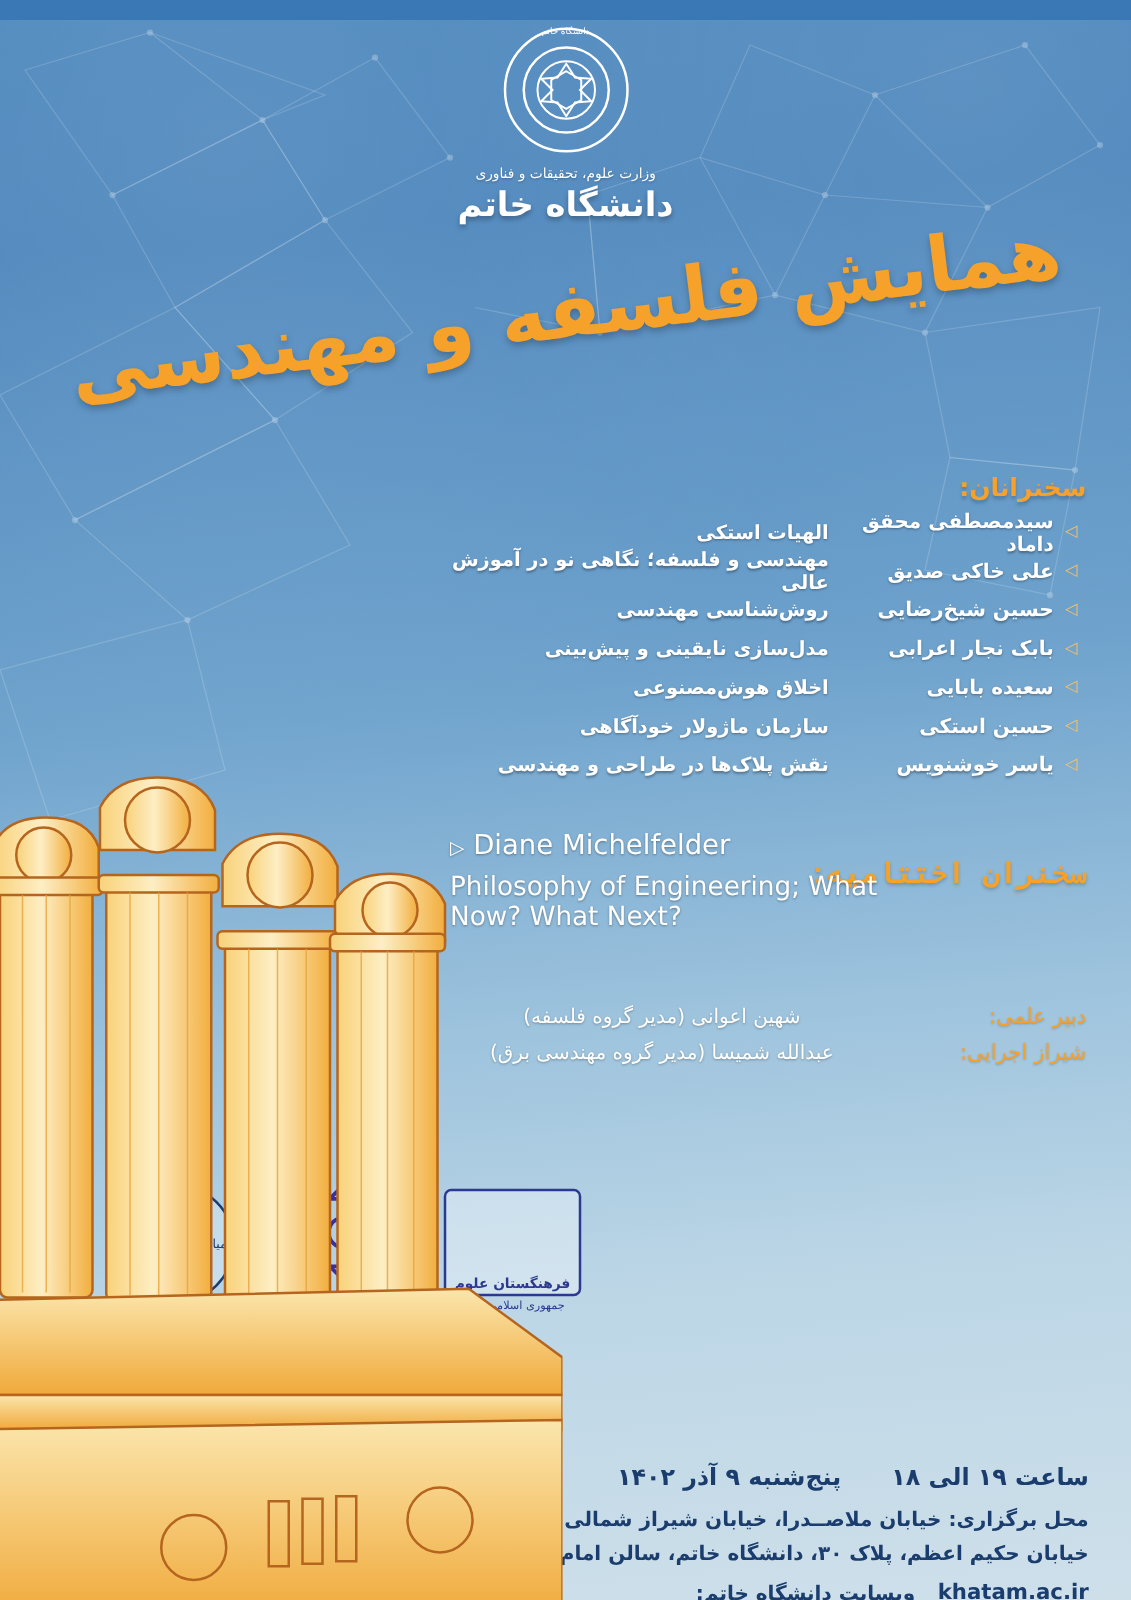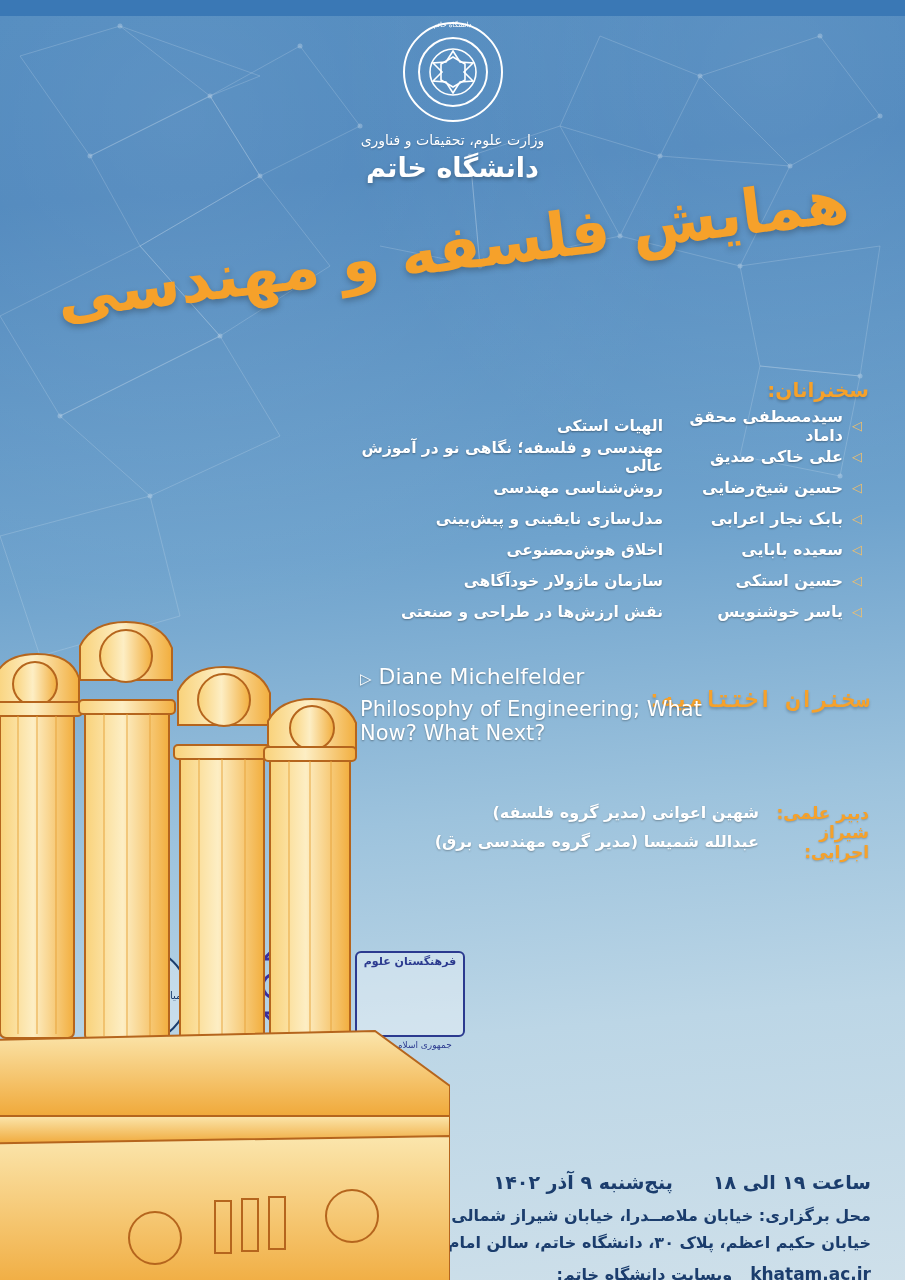--- a/index.html
+++ b/index.html
@@ -27,21 +27,21 @@
   }
   .logo-inner{
     width:66px;height:66px;border-radius:50%;
     border:2px solid #fff;display:flex;align-items:center;justify-content:center;
   }
   .logo-ring-text{
     position:absolute;top:-3px;left:0;right:0;text-align:center;
     color:#fff;font-size:7px;letter-spacing:1px;
   }
   .ministry{
-    color:#ffffff;font-size:14px;margin-top:10px;letter-spacing:.3px;
+    color:#ffffff;font-size:11px;margin-top:10px;letter-spacing:.3px;
     text-shadow:0 1px 2px rgba(0,0,0,.25);
     text-align:center;
   }
   .uni-name{
     color:#ffffff;font-size:27px;font-weight:bold;margin-top:4px;
     text-shadow:0 2px 4px rgba(0,0,0,.3);
   }
 
   
   .title-area{position:absolute;top:178px;left:0;right:0;height:160px;}
@@ -89,34 +89,34 @@
     color:#ffffff;font-size:22px;text-shadow:0 1px 2px rgba(0,0,0,.35);
   }
   .closing .en-title{
     color:#ffffff;font-size:21px;margin-top:8px;text-shadow:0 1px 2px rgba(0,0,0,.35);
   }
   .closing .tri{color:#ffffff;font-size:15px;margin-right:7px;}
 
   
   .sec{position:absolute;top:782px;right:36px;left:300px;}
   .secrow{display:flex;align-items:center;height:29px;}
-  .seclabel{color:#f6a12a;font-size:17px;font-weight:bold;width:110px;text-align:right;
+  .seclabel{color:#f6a12a;font-size:17px;font-weight:normal;width:110px;text-align:right;
     text-shadow:0 1px 2px rgba(0,0,0,.22);}
-  .secval{color:#ffffff;font-size:16px;font-weight:bold;flex:1;text-align:right;
+  .secval{color:#ffffff;font-size:16px;font-weight:normal;flex:1;text-align:center;
     text-shadow:0 1px 2px rgba(0,0,0,.3);}
 
   
   .sponsors{position:absolute;top:925px;right:430px;width:420px;height:160px;}
   .sp{position:absolute;}
   .sp1{right:10px;top:10px;width:110px;height:100px;}
   .sp2{right:145px;top:2px;width:110px;height:150px;}
   .sp3{right:280px;top:6px;width:110px;height:108px;}
   .sp-frame{
     width:100%;height:86px;border:2px solid #2b3a8f;border-radius:6px;
-    display:flex;align-items:flex-start;justify-content:center;color:#2b3a8f;
+    display:flex;align-items:flex-end;justify-content:center;color:#2b3a8f;
     font-size:11px;font-weight:bold;text-align:center;padding:2px;box-sizing:border-box;
     background:rgba(255,255,255,.35);
   }
   .sp-cap{color:#2b3a8f;font-size:9px;text-align:center;margin-top:3px;line-height:1.25;}
   .sp-circle{
     width:92px;height:92px;border-radius:50%;border:2px solid #1b3d6d;margin:0 auto;
     display:flex;align-items:center;justify-content:center;color:#1b3d6d;font-size:10px;
     text-align:center;background:rgba(255,255,255,.25);
   }
   .sp-hex{
@@ -232,21 +232,21 @@
       <span class="stitle">اخلاق هوش‌مصنوعی</span>
     </div>
     <div class="srow">
       <span class="bullet">◁</span>
       <span class="sname">حسین استکی</span>
       <span class="stitle">سازمان ماژولار خودآگاهی</span>
     </div>
     <div class="srow">
       <span class="bullet">◁</span>
       <span class="sname">یاسر خوشنویس</span>
-      <span class="stitle">نقش ارزش‌ها در طراحی و صنعتی</span>
+      <span class="stitle">نقش پلاک‌ها در طراحی و مهندسی</span>
     </div>
   </div>
 
   <div class="closing-head">سخنران اختتامیه:</div>
   <div class="closing">
     <div class="en-name">
       <span class="tri">▷</span><span>Diane Michelfelder</span>
     </div>
     <div class="en-title">Philosophy of Engineering; What Now? What Next?</div>
   </div>

